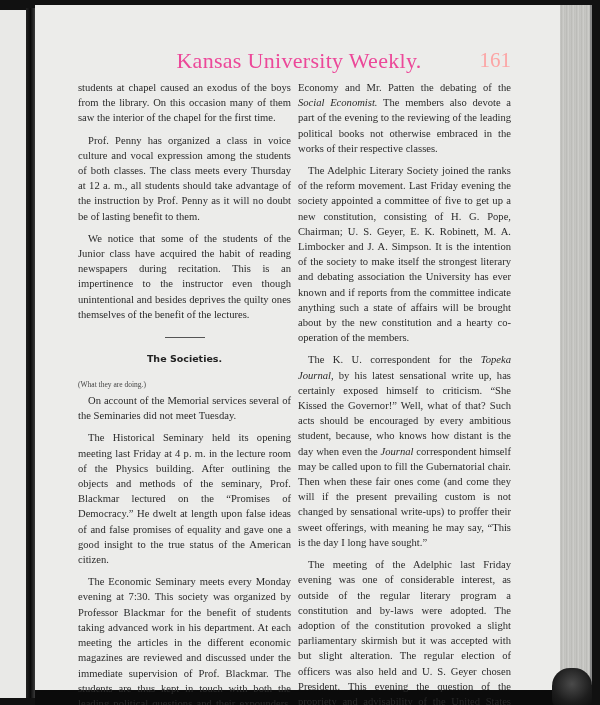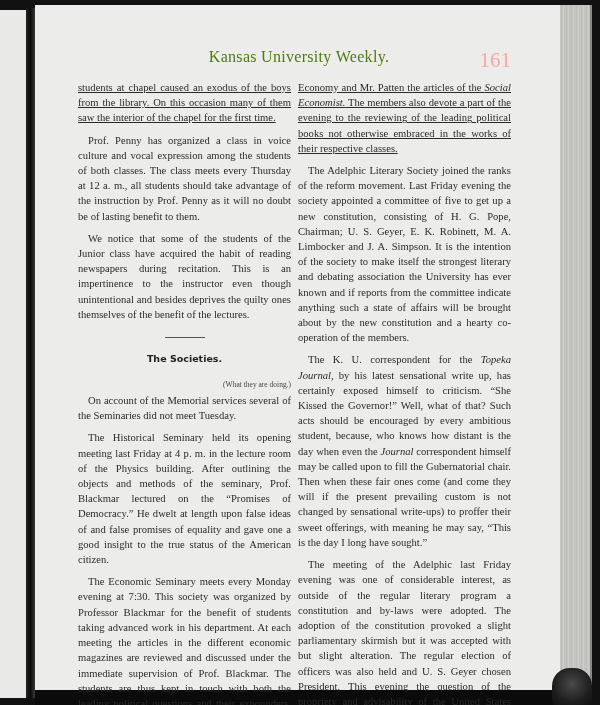--- a/index.html
+++ b/index.html
@@ -32,44 +32,44 @@
     }
     .bottom-shadow {
       position: absolute; left: 35px; top: 690px; width: 528px; height: 15px;
       background: #0b0b0b;
     }
     .header {
       position: absolute; top: 48px; left: 35px; width: 528px; height: 30px;
     }
     .header-title {
       position: absolute; left: 0; width: 100%; text-align: center; top: 0;
-      font-size: 16px; letter-spacing: 0.3px; color: #4d7c0f;
+      font-size: 22px; letter-spacing: 0.3px; color: #ec4899;
     }
     .page-number {
       position: absolute; right: 52px; top: 0;
       font-size: 21px; color: #fca5a5;
     }
     .col {
       position: absolute; top: 80px; width: 213px;
       font-size: 10.6px; line-height: 15.2px; color: #2a2a2a;
       text-align: justify;
     }
     .col-left { left: 78px; }
     .col-right { left: 298px; }
     .col p { margin: 0 0 7px 0; text-indent: 10px; }
-    .col p.noindent { text-indent: 0; text-decoration: underline; }
+    .col p.noindent { text-indent: 0; }
     .rule {
       width: 40px; height: 1px; background: #555; margin: 15px auto 13px auto;
     }
     .section-heading {
       text-align: center; font-family: "DejaVu Sans", "Liberation Sans", sans-serif;
       font-weight: bold; font-size: 9.5px; line-height: 13px; color: #222; margin: 14px;
     }
     .section-sub {
-      text-align: right; font-size: 7.5px; line-height: 12px; color: #444; margin: 0 0 2px 0;
+      text-align: left; font-size: 7.5px; line-height: 12px; color: #444; margin: 0 0 2px 0;
     }
     em { font-style: italic; }
   </style>
 </head>
 <body>
 
 <div class="left-page"></div>
 <div class="gutter"></div>
 <div class="page"></div>
 <div class="page-edge"></div>
@@ -87,17 +87,17 @@
   <p>We notice that some of the students of the Junior class have acquired the habit of reading newspapers during recitation. This is an impertinence to the instructor even though unintentional and besides deprives the quilty ones themselves of the benefit of the lectures.</p>
   <div class="rule"></div>
   <div class="section-heading">The Societies.</div>
   <div class="section-sub">(What they are doing.)</div>
   <p>On account of the Memorial services several of the Seminaries did not meet Tuesday.</p>
   <p>The Historical Seminary held its opening meeting last Friday at 4 p. m. in the lecture room of the Physics building. After outlining the objects and methods of the seminary, Prof. Blackmar lectured on the “Promises of Democracy.” He dwelt at length upon false ideas of and false promises of equality and gave one a good insight to the true status of the American citizen.</p>
   <p>The Economic Seminary meets every Monday evening at 7:30. This society was organized by Professor Blackmar for the benefit of students taking advanced work in his department. At each meeting the articles in the different economic magazines are reviewed and discussed under the immediate supervision of Prof. Blackmar. The students are thus kept in touch with both the leading political questions and their expounders. Last Monday evening Mr. Myers reported on Adam Smith, Mr. Kenzie veviewed “Money and Credit Paper in the Modern Market” in the Journal of Political</p>
 </div>
 
 <div class="col col-right">
-  <p class="noindent"><span>Economy and Mr. Patten the articles of the </span><em>Social Economist.</em><span> The members also devote a part of the evening to the reviewing of the leading political books not otherwise embraced in the works of their respective classes.</span></p>
+  <p class="noindent"><span>Economy and Mr. Patten the debating of the </span><em>Social Economist.</em><span> The members also devote a part of the evening to the reviewing of the leading political books not otherwise embraced in the works of their respective classes.</span></p>
   <p>The Adelphic Literary Society joined the ranks of the reform movement. Last Friday evening the society appointed a committee of five to get up a new constitution, consisting of H. G. Pope, Chairman; U. S. Geyer, E. K. Robinett, M. A. Limbocker and J. A. Simpson. It is the intention of the society to make itself the strongest literary and debating association the University has ever known and if reports from the committee indicate anything such a state of affairs will be brought about by the new constitution and a hearty co-operation of the members.</p>
   <p><span>The K. U. correspondent for the </span><em>Topeka Journal,</em><span> by his latest sensational write up, has certainly exposed himself to criticism. “She Kissed the Governor!” Well, what of that? Such acts should be encouraged by every ambitious student, because, who knows how distant is the day when even the </span><em>Journal</em><span> correspondent himself may be called upon to fill the Gubernatorial chair. Then when these fair ones come (and come they will if the present prevailing custom is not changed by sensational write-ups) to proffer their sweet offerings, with meaning he may say, “This is the day I long have sought.”</span></p>
   <p><span>The meeting of the Adelphic last Friday evening was one of considerable interest, as outside of the regular literary program a constitution and by-laws were adopted. The adoption of the constitution provoked a slight parliamentary skirmish but it was accepted with but slight alteration. The regular election of officers was also held and U. S. Geyer chosen President. This evening the question of the propriety and advisability of the United States recognizing the independence of Cuba is to be discussed. On the evening of Nov. 8, the question for debate is: </span></p>
 </div>
 
 </body></html>

